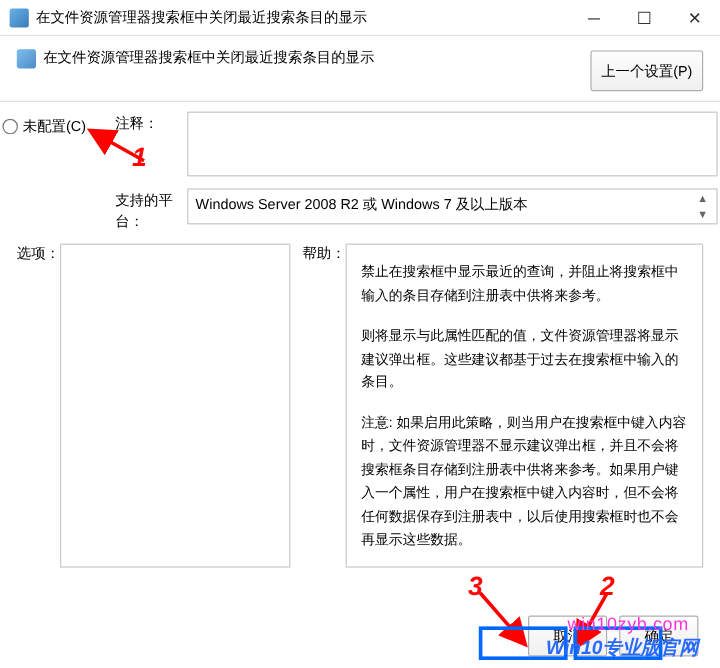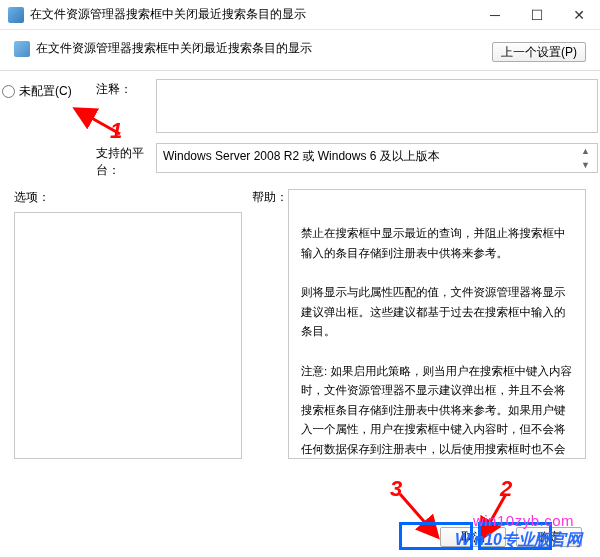--- a/index.html
+++ b/index.html
@@ -41,21 +41,21 @@
       display: flex; align-items: center; gap: 6px; flex:1;
     }
     .header-icon {
       width: 16px; height: 16px;
       background: linear-gradient(135deg,#7dc0ee,#4c8bc5);
       border-radius: 2px;
     }
     .header-title { font-size: 12px; }
     .header-buttons { display:flex; gap:8px; margin-top:2px;}
     .win-btn {
-      min-width: 88px; height: 20px;
+      min-width: 88px; height: 34px;
       background: linear-gradient(#fdfdfd,#f0f0f0);
       border: 1px solid #adadad;
       border-radius: 2px;
       font-size: 12px;
       display: inline-flex; align-items:center; justify-content:center;
       padding: 0 8px;
     }
     .divider { height:1px; background:#dcdcdc; margin: 2px 0 8px 0;}
     .configarea {
       display:flex; gap: 14px; padding: 0 2px;
@@ -82,25 +82,25 @@
     .scroll-arrow{ font-size:9px; color:#666;}
     .lower {
       display:flex; gap:10px; padding: 10px 14px 0 14px;
       height: 280px;
     }
     .col-label { margin-bottom:6px; }
     .panel {
       border:1px solid #c9c9c9; flex:1; padding:14px 12px;
       font-size:12px; line-height:1.7; overflow:hidden;
     }
-    .options-col { width: 228px; display:flex; flex-direction:column;}
+    .options-col { width: 228px; display:flex; flex-direction:row;}
     .options-col .panel{ flex:1;}
     .help-col { flex:1; display:flex; flex-direction:row;}
     .help-col .panel{ flex:1; font-size:11.5px;}
-    .help-col .panel p{ margin-bottom:14px;margin-top:20px;}
+    .help-col .panel p{ margin-bottom:14px;}
     .footer {
       position:absolute; bottom:10px; right:18px; display:flex; gap:10px;
     }
     .footer .win-btn { min-width:66px;}
     .blue-box {
       position:absolute; border:3px solid #0068ff;
     }
     .arrow { position:absolute; }
     .arrow svg { overflow:visible;}
     .anno { position:absolute; color:#ff0505; font-size:22px; font-weight:bold; font-style:italic;}
@@ -134,21 +134,21 @@
     <div class="radio-row">
       <input type="radio" name="state" style="">
       <label>未配置(C)</label>
     </div>
   </div>
   <div class="fields">
     <label>注释：</label>
     <textarea class="comment-box" style=""></textarea>
     <label>支持的平台：</label>
     <div class="supported-box">
-      <span>Windows Server 2008 R2 或 Windows 6 及以上版本</span>
+      <span>Windows Server 2008 R2 或 Windows 7 及以上版本</span>
       <div class="scroll">
         <span class="scroll-arrow">▲</span>
         <span class="scroll-arrow">▼</span>
       </div>
     </div>
   </div>
 </div>
 
 <div class="lower">
   <div class="options-col">

